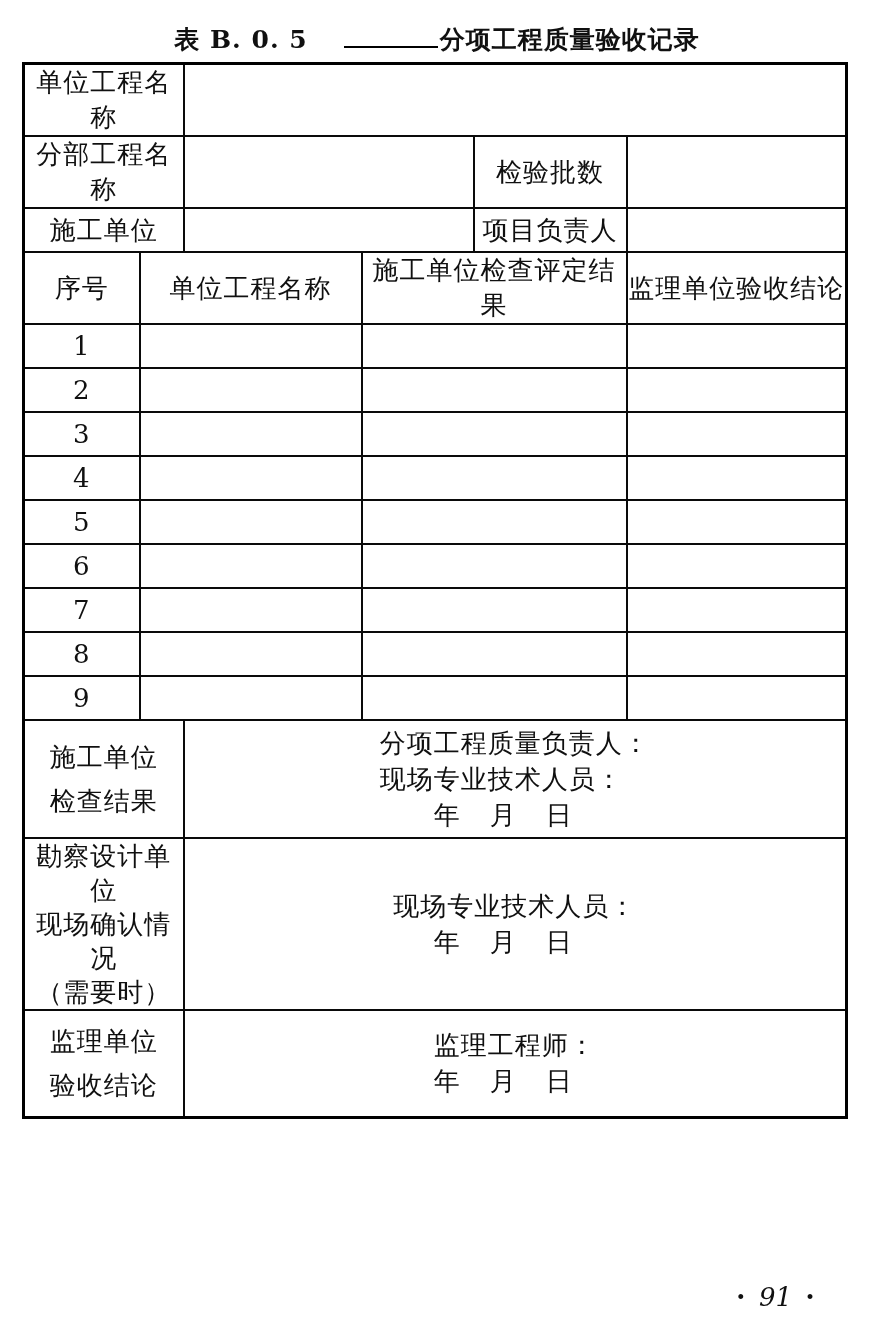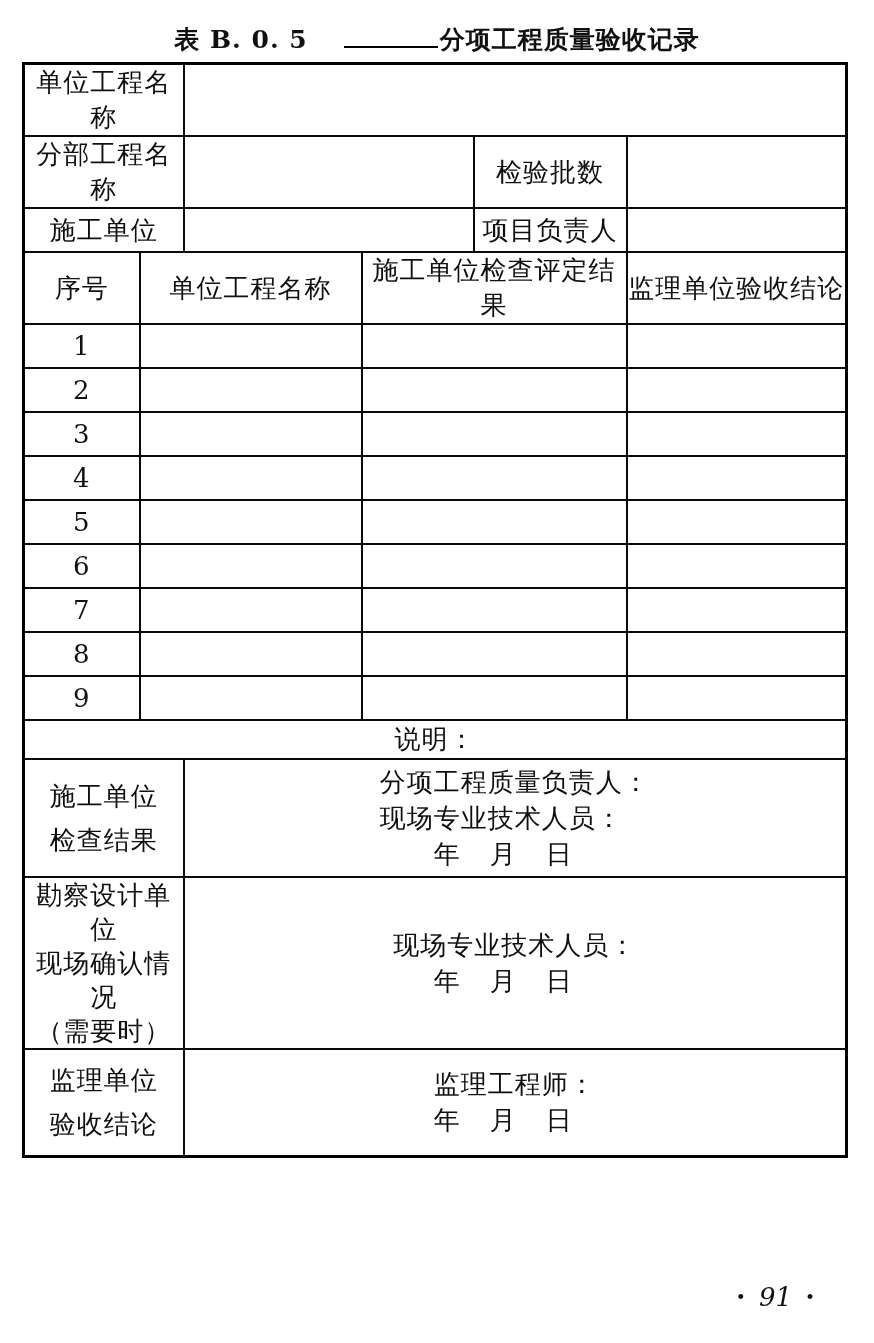--- a/index.html
+++ b/index.html
@@ -134,23 +134,20 @@
     <td></td>
   </tr>
   <tr class="h44">
     <td class="num">9</td>
     <td colspan="2"></td>
     <td colspan="2"></td>
     <td></td>
   </tr>
 
 
-  <tr class="h39">
-    <td colspan="6" class="left">说明：</td>
-  </tr>
 
   <tr class="h118">
     <td colspan="2" class="sig-label">
       <div>施工单位</div>
       <div>检查结果</div>
     </td>
     <td colspan="4" class="sig-cell">
       <div class="sig-block">
         <div>分项工程质量负责人：</div>
         <div>现场专业技术人员：</div>

